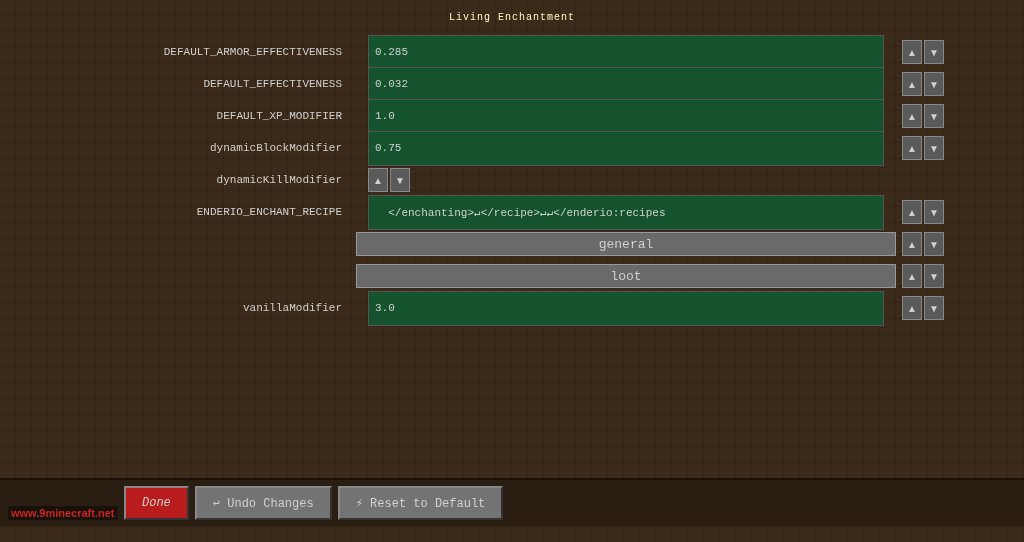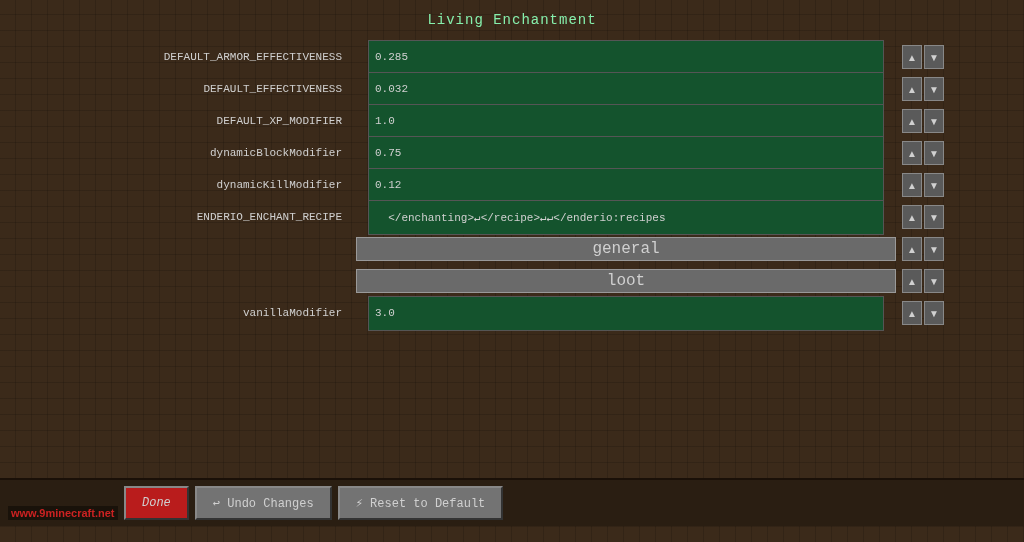--- a/index.html
+++ b/index.html
@@ -25,22 +25,22 @@
         );
       font-family: 'Courier New', monospace;
       color: #d0d0d0;
       overflow: hidden;
       position: relative;
     }
 
     .title-bar {
       text-align: center;
       padding: 12px 0 8px 0;
-      font-size: 14px;
-      color: #86efac;
+      font-size: 10px;
+      color: #fef9c3;
       letter-spacing: 1px;
     }
 
     .content-area {
       padding: 6px 80px 0 80px;
       display: flex;
       flex-direction: column;
       gap: 2px;
     }
 
@@ -104,21 +104,21 @@
       flex-shrink: 0;
     }
 
     .sub-button {
       flex: 1;
       height: 24px;
       background-color: #6a6a6a;
       border: 1px solid #999;
       color: #d0d0d0;
       font-family: 'Courier New', monospace;
-      font-size: 16px;
+      font-size: 13px;
       cursor: pointer;
       text-align: center;
       display: flex;
       align-items: center;
       justify-content: center;
     }
 
     .footer {
       position: absolute;
       bottom: 16px;
@@ -219,21 +219,20 @@
     <div class="config-label">dynamicBlockModifier</div>
     <input class="config-input" type="text" value="0.75" style="">
     <div class="btn-pair">
       <button class="arrow-btn">▲</button>
       <button class="arrow-btn">▼</button>
     </div>
   </div>
 
   <div class="config-row">
     <div class="config-label">dynamicKillModifier</div>
-    <input class="config-input" type="text" value="0.12" style="">
     <div class="btn-pair">
       <button class="arrow-btn">▲</button>
       <button class="arrow-btn">▼</button>
     </div>
   </div>
 
   <div class="config-row">
     <div class="config-label">ENDERIO_ENCHANT_RECIPE</div>
     <input class="config-input" type="text" value="  &lt;/enchanting&gt;↵&lt;/recipe&gt;↵↵&lt;/enderio:recipes" style="">
     <div class="btn-pair">

